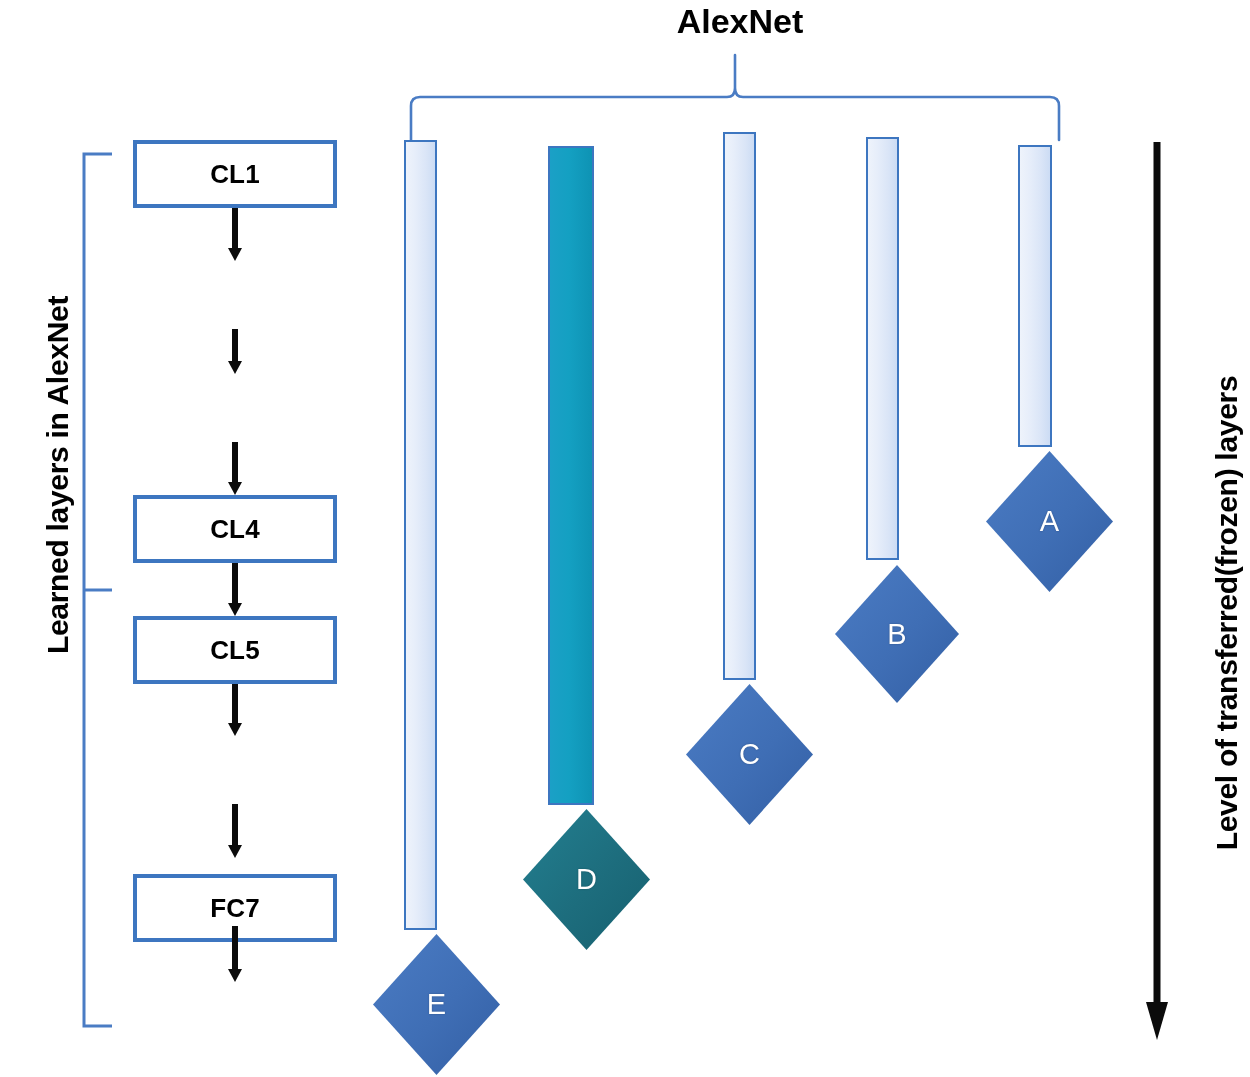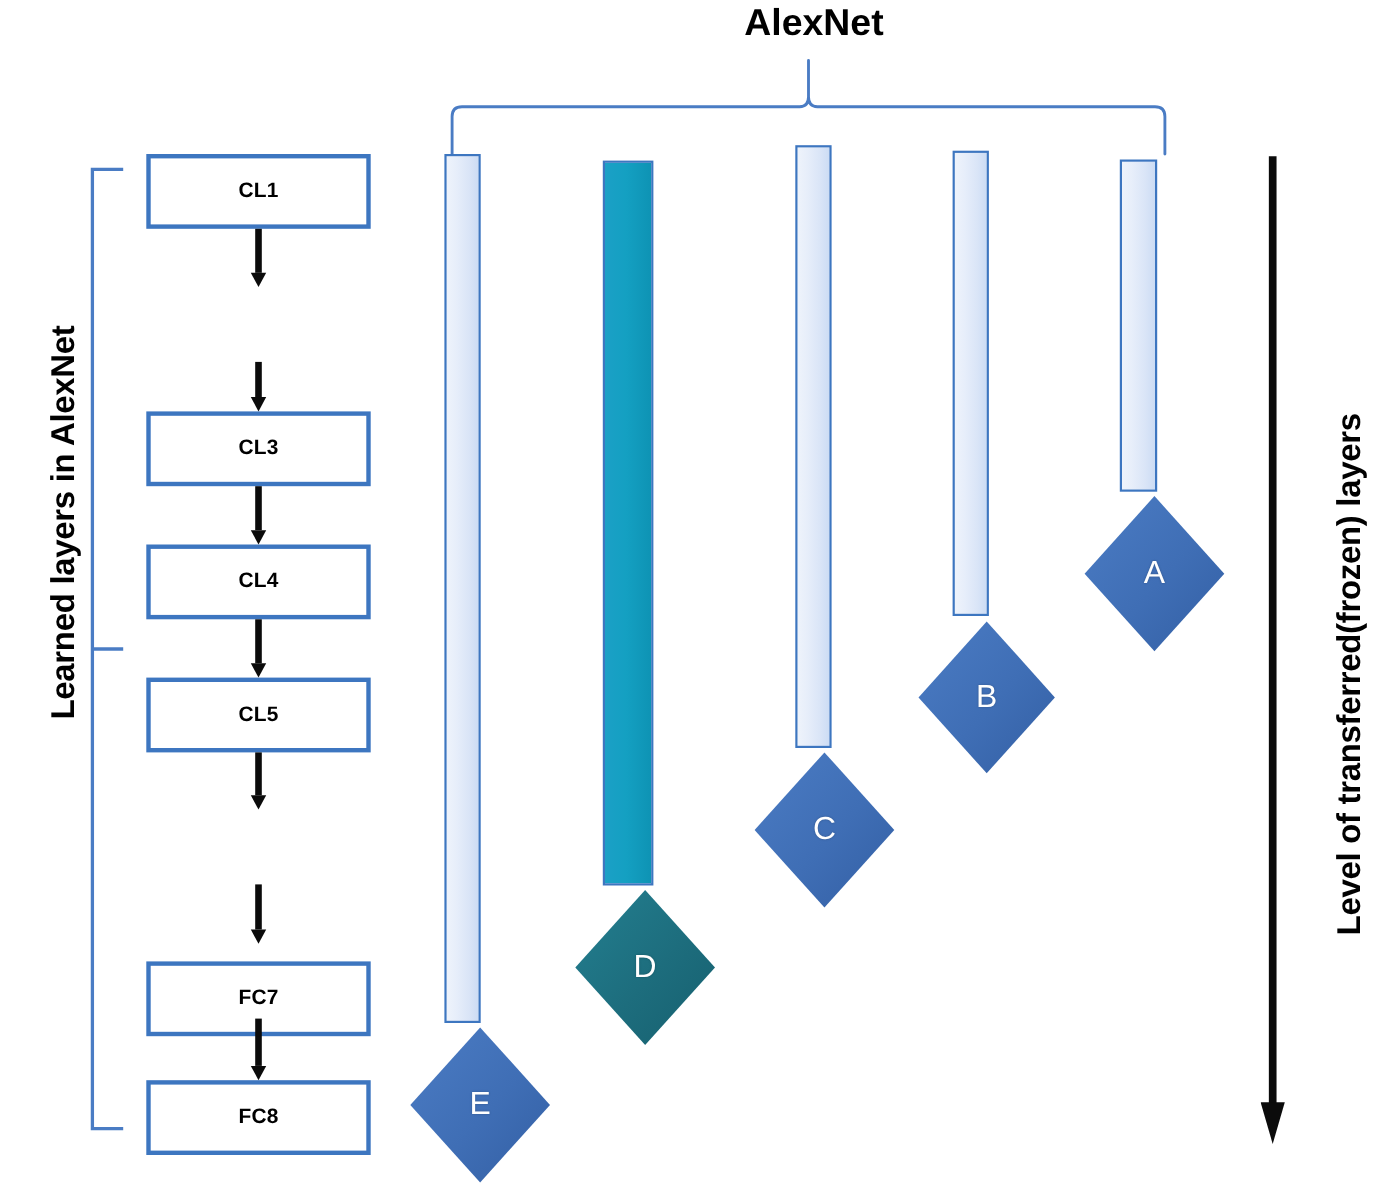--- a/index.html
+++ b/index.html
@@ -35,21 +35,21 @@
   }
 
   
   .layer-box{
     position:absolute;
     left:133px;width:204px;height:68px;
     background:#ffffff;
     border:4px solid #3d76c0;
     box-sizing:border-box;
     display:flex;align-items:center;justify-content:center;
-    font-size:19px;font-weight:bold;color:#000;
+    font-size:26px;font-weight:bold;color:#000;
     letter-spacing:0.2px;
   }
 
   
   .arrow-down{position:absolute;left:228px;width:14px;}
   .arrow-down .shaft{
     position:absolute;left:4px;top:0;width:6px;background:#0b0b0b;
   }
   .arrow-down .head{
     position:absolute;left:0;width:0;height:0;
@@ -109,34 +109,28 @@
   <div class="lbracket">
     <svg width="40" height="880" viewBox="0 0 40 880" xmlns="http://www.w3.org/2000/svg">
       <path d="M34 4 L6 4 L6 876 L34 876" fill="none" stroke="#4a7cc4" stroke-width="3"></path>
       <path d="M6 440 L34 440" fill="none" stroke="#4a7cc4" stroke-width="3"></path>
     </svg>
   </div>
 
   <div class="layer-box" style="top:140px;">
       <span>CL1</span>
     </div>
-  <div class="layer-box" style="top:374px;">
-      <span>CL3</span>
-    </div>
   <div class="layer-box" style="top:495px;">
       <span>CL4</span>
     </div>
   <div class="layer-box" style="top:616px;">
       <span>CL5</span>
     </div>
   <div class="layer-box" style="top:858px;margin-top:16px;">
       <span>FC7</span>
-    </div>
-  <div class="layer-box" style="top:982px;">
-      <span>FC8</span>
     </div>
 
   <div class="arrow-down" style="top:208px;height:53px;">
     <div class="shaft" style="height:40px;"></div>
       <div class="head" style="top:40px;"></div>
   </div>
   <div class="arrow-down" style="top:329px;height:45px;">
     <div class="shaft" style="height:32px;"></div>
       <div class="head" style="top:32px;"></div>
   </div>

